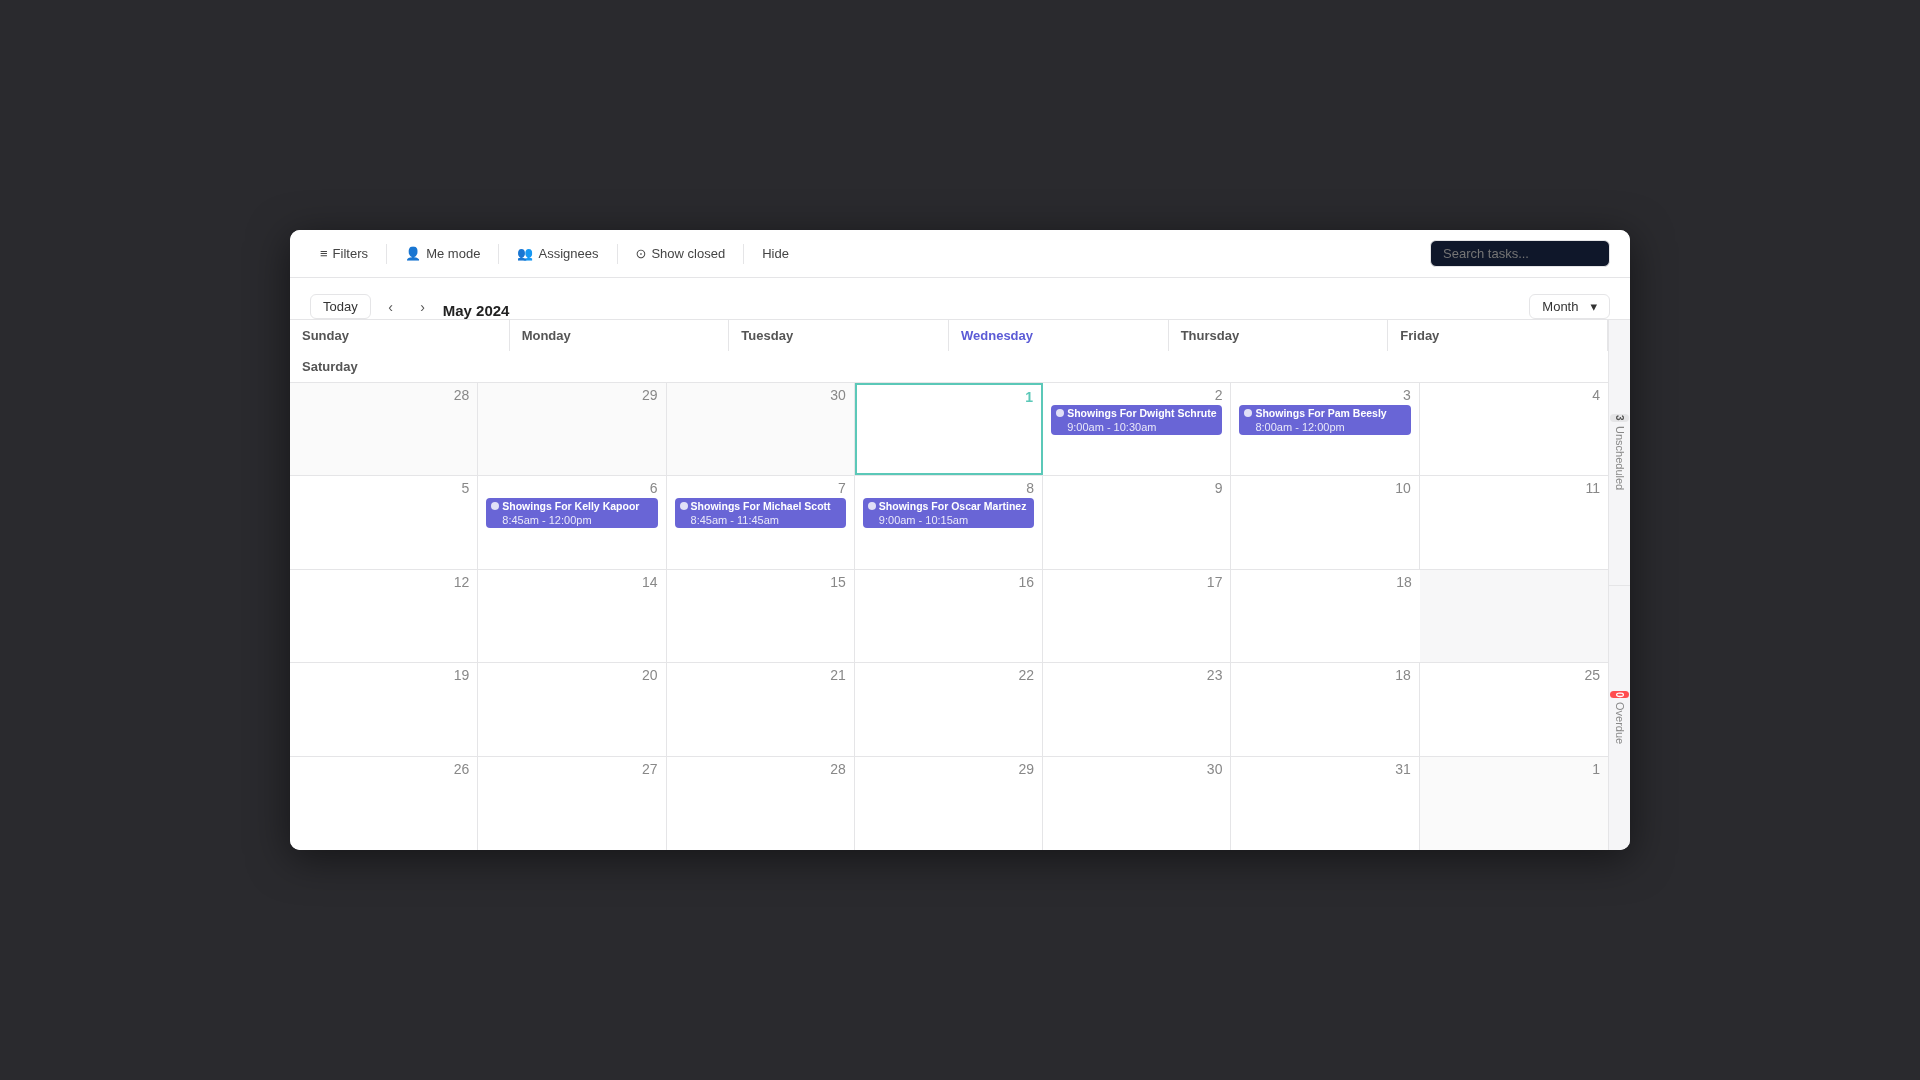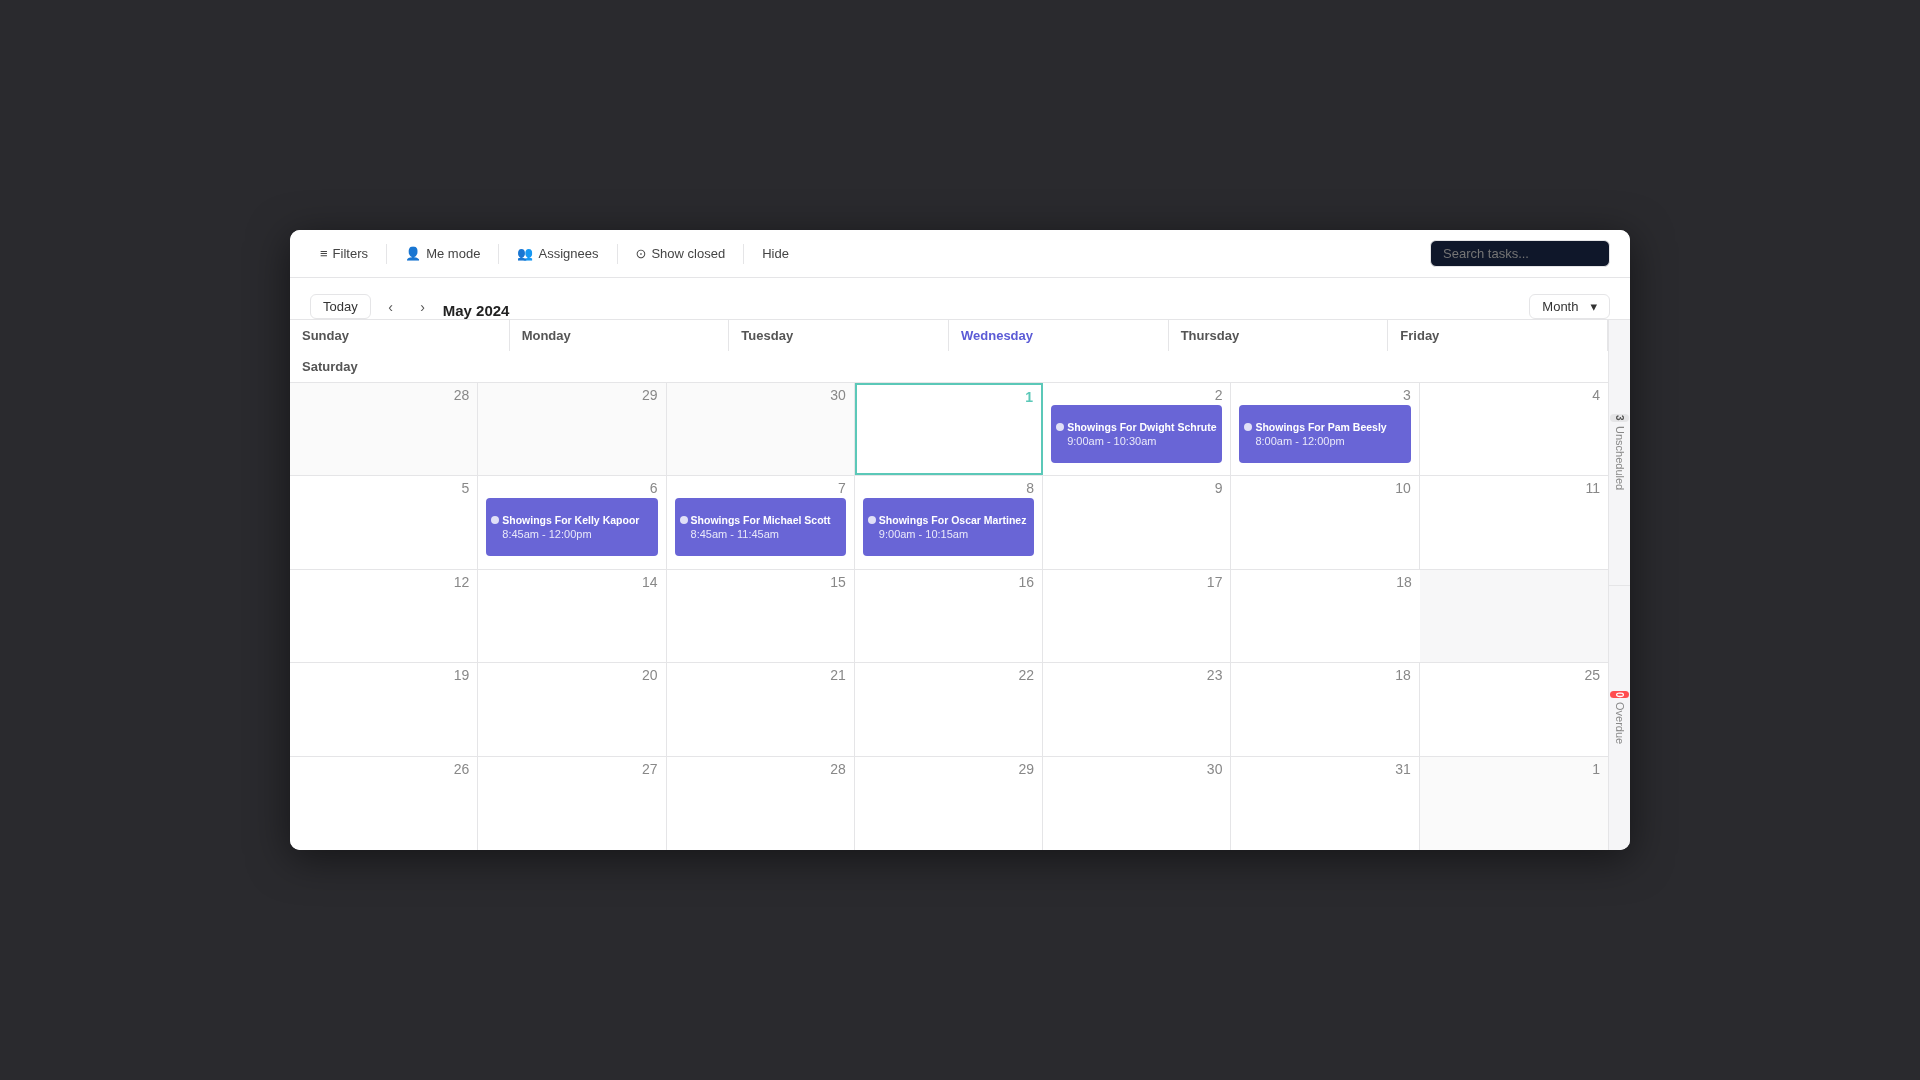--- a/index.html
+++ b/index.html
@@ -159,21 +159,21 @@
       text-align: right;
       margin-bottom: 2px;
     }
     .day-num.today-num {
       color: #5bc8b8;
       font-weight: 700;
     }
     
     .event {
       border-radius: 4px;
-      padding: 16px 5px;
+      padding: 2px 5px;
       margin-bottom: 2px;
       font-size: 10.5px;
       color: #fff;
       cursor: pointer;
       display: flex;
       align-items: flex-start;
       gap: 3px;
     }
     .event-purple { background: #6965d6; }
     .event-content { display: flex; flex-direction: column; }

